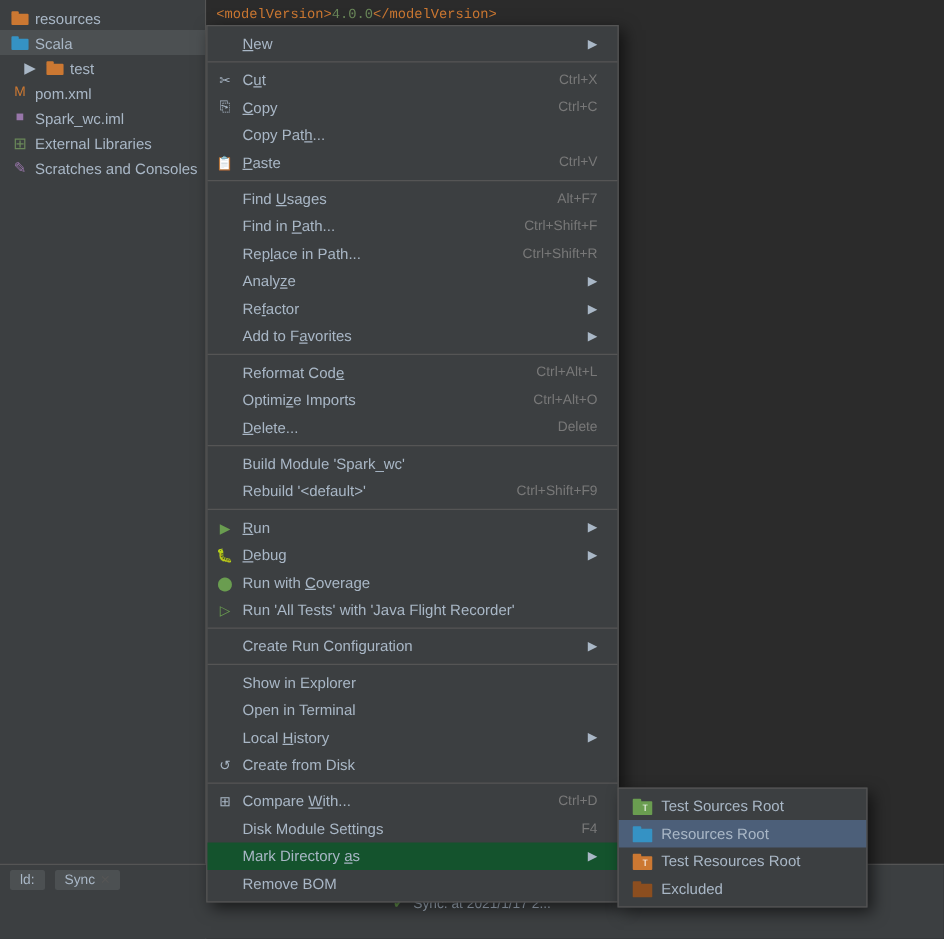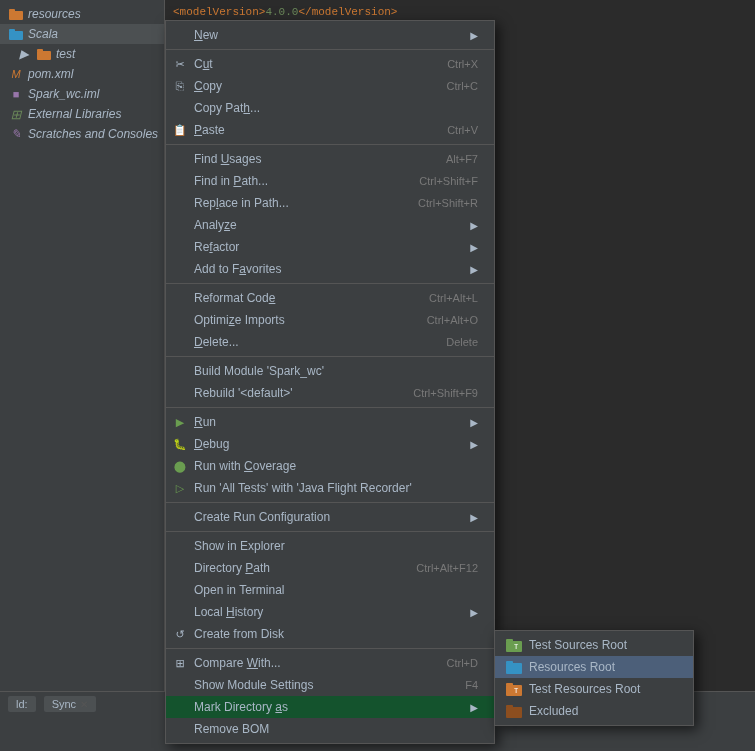--- a/index.html
+++ b/index.html
@@ -26,26 +26,25 @@
       position: absolute;
       top: 0; left: 0;
       width: 165px;
       height: 100%;
       background: #3c3f41;
       border-right: 1px solid #555;
       padding: 4px 0;
     }
     .sidebar-item {
       display: flex;
-      align-items: center;
+      align-items: flex-end;
       padding: 2px 8px;
       cursor: pointer;
       white-space: nowrap;
       overflow: hidden;
-      font-style: italic;
     }
     .sidebar-item.selected { background: #4c5052; }
     .sidebar-icon { width: 16px; height: 16px; margin-right: 4px; flex-shrink: 0; display: inline-flex; align-items: center; justify-content: center; }
     .sidebar-label { font-size: 12px; color: #a9b7c6; }
 
     
     .code-area {
       position: absolute;
       top: 0; left: 165px; right: 0; bottom: 60px;
       background: #2b2b2b;
@@ -383,24 +382,20 @@
     <span class="menu-item-label">Create Run Configuration</span>
     <span class="menu-arrow">▶</span>
   </div>
 
   <div class="menu-divider"></div>
 
   <div class="menu-item">
     <span class="menu-item-label">Show in Explorer</span>
   </div>
 
-  <div class="menu-item">
-    <span class="menu-item-label">Directory <span class="underline">P</span>ath</span>
-    <span class="menu-item-shortcut">Ctrl+Alt+F12</span>
-  </div>
 
   <div class="menu-item">
     <span class="menu-item-label">Open in Terminal</span>
   </div>
 
   <div class="menu-item">
     <span class="menu-item-label">Local <span class="underline">H</span>istory</span>
     <span class="menu-arrow">▶</span>
   </div>
 
@@ -411,21 +406,21 @@
 
   <div class="menu-divider"></div>
 
   <div class="menu-item">
     <span class="menu-icon" style="color:#a9b7c6;">⊞</span>
     <span class="menu-item-label">Compare <span class="underline">W</span>ith...</span>
     <span class="menu-item-shortcut">Ctrl+D</span>
   </div>
 
   <div class="menu-item">
-    <span class="menu-item-label">Show Module Settings</span>
+    <span class="menu-item-label">Disk Module Settings</span>
     <span class="menu-item-shortcut">F4</span>
   </div>
 
   <div class="menu-item selected" style="background:#14532d;">
     <span class="menu-item-label">Mark Directory <span class="underline">a</span>s</span>
     <span class="menu-arrow">▶</span>
   </div>
 
   <div class="menu-item">
     <span class="menu-item-label">Remove BOM</span>

